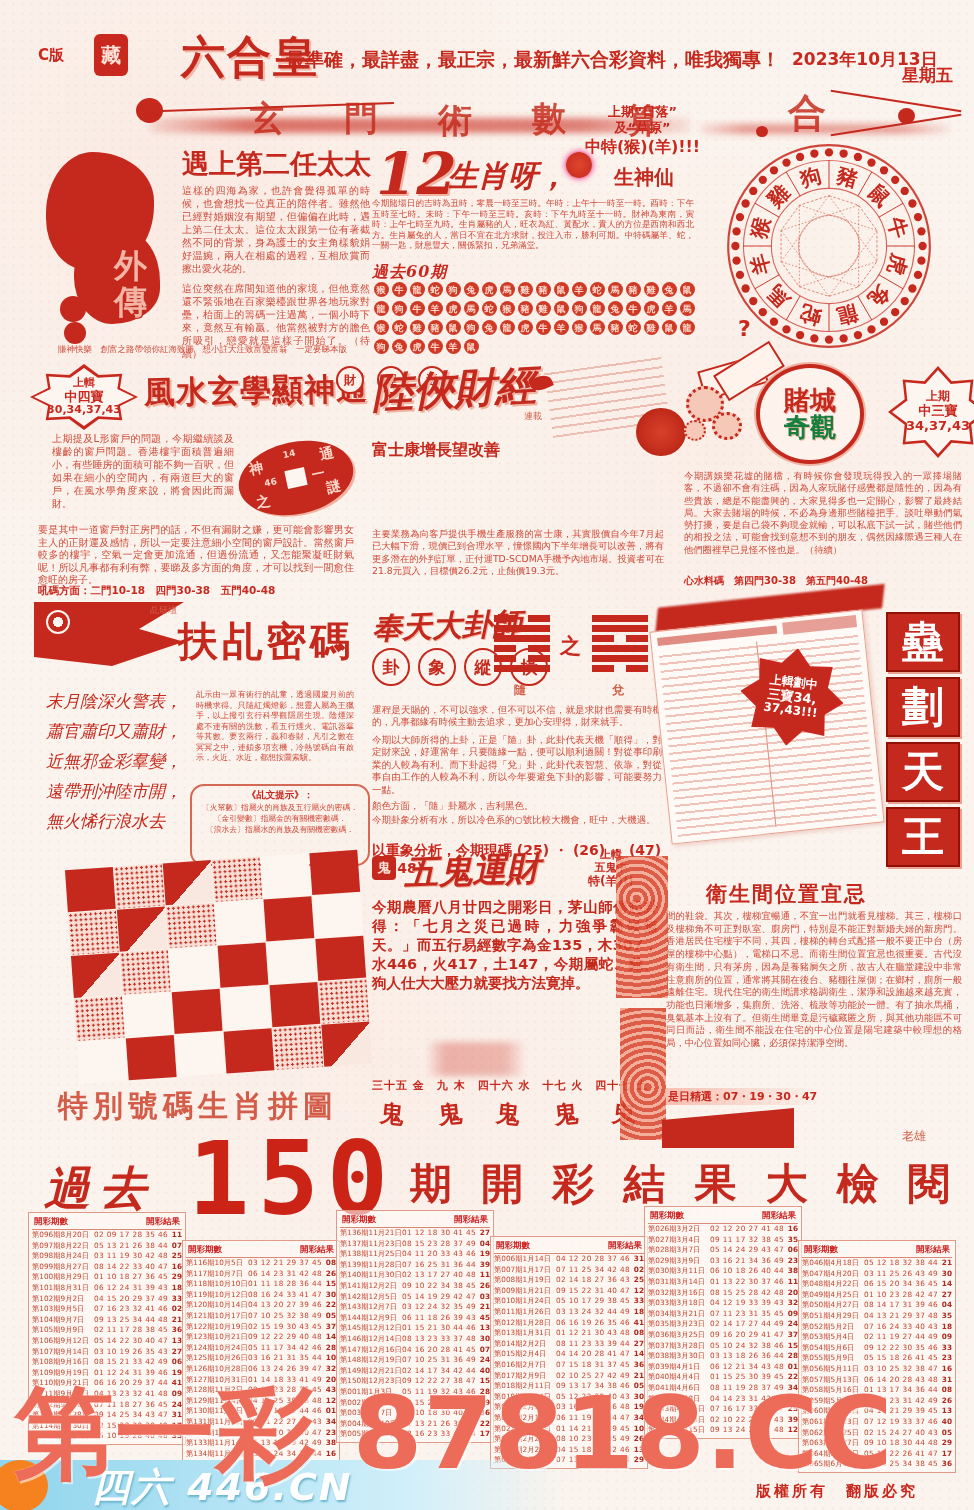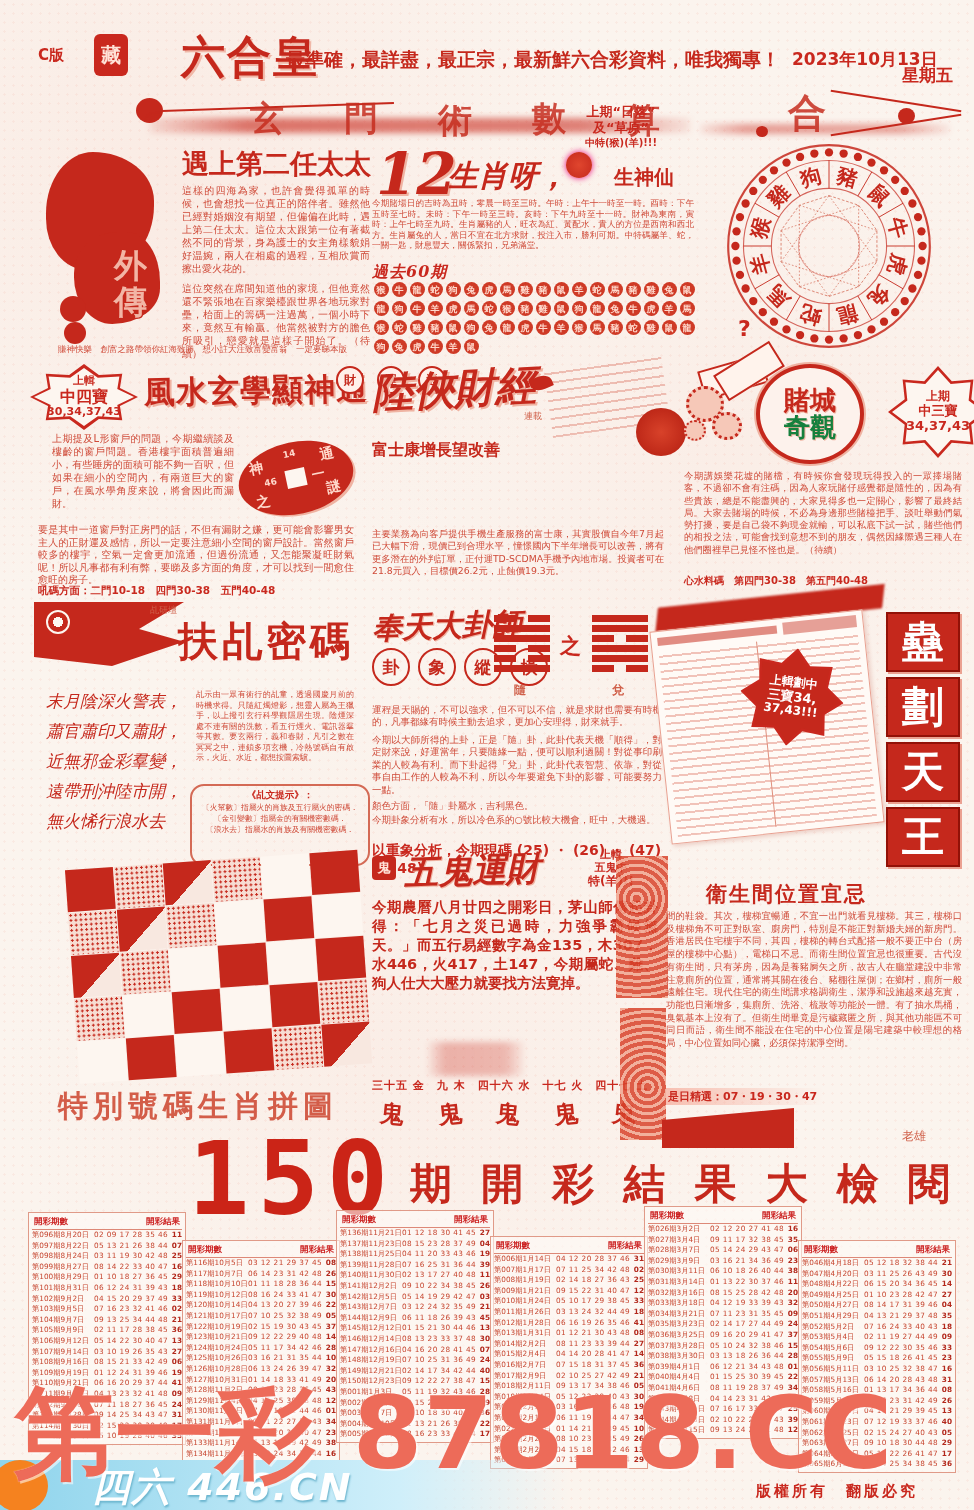--- a/index.html
+++ b/index.html
@@ -77,21 +77,21 @@
         <span style="position: absolute; left: 250px; top: 12px; font-size: 34px; font-family: &quot;DejaVu Serif&quot;, serif; font-weight: bold; color: rgba(198, 45, 30, 0.85);">玄</span>
         <span style="position: absolute; left: 344px; top: 12px; font-size: 34px; font-family: &quot;DejaVu Serif&quot;, serif; font-weight: bold; color: rgba(198, 45, 30, 0.85);">門</span>
         <span style="position: absolute; left: 438px; top: 14px; font-size: 34px; font-family: &quot;DejaVu Serif&quot;, serif; font-weight: bold; color: rgba(198, 45, 30, 0.85);">術</span>
         <span style="position: absolute; left: 532px; top: 12px; font-size: 34px; font-family: &quot;DejaVu Serif&quot;, serif; font-weight: bold; color: rgba(198, 45, 30, 0.85);">數</span>
         <span style="position: absolute; left: 626px; top: 14px; font-size: 34px; font-family: &quot;DejaVu Serif&quot;, serif; font-weight: bold; color: rgba(198, 45, 30, 0.85);">算</span>
         <span style="position: absolute; left: 788px; top: 4px; font-size: 38px; font-family: &quot;DejaVu Serif&quot;, serif; font-weight: bold; color: rgba(198, 45, 30, 0.85);">合</span>
       </div>
     <div class="abs b" style="left:585px;top:20px;text-align:center;line-height:1.25;">
       <div style="font-size:13px;">上期“日落”</div>
       <div style="font-size:13px;">及“草原”</div>
-      <div style="font-size:10px;text-align:right;">中特(猴)(羊)!!!</div>
+      <div style="font-size:16px;text-align:right;">中特(猴)(羊)!!!</div>
     </div>
     <div class="abs" style="left:830px;top:16px;width:132px;height:2px;background:#c5281c;transform:rotate(9deg);"></div>
     <div class="abs" style="left:830px;top:40px;width:132px;height:2px;background:#c5281c;transform:rotate(-9deg);"></div>
     <div class="abs" style="left:898px;top:24px;width:17px;height:16px;border-radius:50%;background:#c5281c;"></div>
     <div class="abs" style="left:756px;top:42px;width:12px;height:11px;border-radius:50%;background:#c5281c;"></div>
   </div>
 
   <div class="abs" style="left:44px;top:146px;width:136px;height:200px;">
     <div class="abs" style="left:2px;top:6px;width:108px;height:118px;background:#c5281c;border-radius:46% 60% 52% 40%/55% 44% 58% 46%;"></div>
     <div class="abs" style="left:30px;top:86px;width:86px;height:92px;background:#c5281c;border-radius:55% 42% 60% 48%/48% 58% 42% 55%;"></div>
@@ -198,21 +198,21 @@
         <line x1="66.7408350874714" y1="102.69504831500295" x2="152.91597412837848" y2="74.69504831500294" stroke="#d0604a" stroke-width="0.7" stroke-dasharray="2 2"></line>
         <line x1="87.08402587162149" y1="74.69504831500295" x2="173.2591649125286" y2="102.69504831500295" stroke="#d0604a" stroke-width="0.7" stroke-dasharray="2 2"></line>
       </g>
   </svg>
 
   <div class="star" style="left:30px;top:364px;width:108px;height:66px;">
     <div class="s-bg"></div>
       <div class="s-fg"></div>
     <div class="s-txt">
         <span style="font-size:11px;">上輯</span>
-        <span style="font-size:16px;">中四寶</span>
+        <span style="font-size:13px;">中四寶</span>
         <span style="font-size:11px;">30,34,37,43</span>
       </div>
   </div>
   <div class="abs serif b" style="left:144px;top:370px;font-size:31px;letter-spacing:1px;transform:rotate(-1deg);color:#c5281c;text-shadow:2px 2px 0 #efb3a2;">風水玄學顯神通</div>
   <div class="abs" style="left:336px;top:364px;">
     <div class="circ4" style="width:24px;height:24px;font-size:12px;background:#fff0ea;">財</div>
     <div class="circ4" style="width:24px;height:24px;font-size:12px;background:#fff0ea;margin-top:2px;">運</div>
     <div class="circ4" style="width:24px;height:24px;font-size:12px;background:#fff0ea;margin-top:2px;">通</div>
   </div>
   <div class="abs jx body-txt" style="left:52px;top:432px;width:182px;font-size:10px;line-height:13px;">上期提及L形窗戶的問題，今期繼續談及樓齡的窗戶問題。香港樓宇面積普遍細小，有些睡房的面積可能不夠一百呎，但如果在細小的空間內，有兩道巨大的窗戶，在風水學角度來說，將會因此而漏財。</div>
@@ -399,20 +399,21 @@
     </div>
 
   <div class="abs" style="left:616px;top:856px;width:52px;height:142px;background:repeating-radial-gradient(circle at 40% 30%,#d8422a 0 4px,#f0a48e 4px 7px);opacity:.85;"></div>
   <div class="abs" style="left:620px;top:1008px;width:46px;height:132px;background:repeating-radial-gradient(circle at 60% 60%,#d8422a 0 4px,#f0a48e 4px 7px);opacity:.85;"></div>
   <div class="abs serif b" style="left:706px;top:880px;font-size:21px;letter-spacing:2px;color:#c5281c;">衛生間位置宜忌</div>
   <div class="abs jx body-txt" style="left:666px;top:910px;width:296px;font-size:9.4px;line-height:12.7px;">間的鞋袋。其次，樓梯宜暢通，不宜一出門就看見樓梯。其三，樓梯口及樓梯角不可正對臥室、廚房門，特別是不能正對新婚夫婦的新房門。香港居民住宅樓宇不同，其四，樓梯的轉台式配搭一般不要正中台（房屋的樓梯中心點），電梯口不忌。而衛生間位置宜忌也很重要。古代沒有衛生間，只有茅房，因為是養豬屙矢之所，故古人在廳堂建設中非常注意廁所的位置，通常將其關在後台、豬棚往屋側；在鄉村，廁所一般遠離住宅。現代住宅的衛生間講求格調衛生，潔淨和設施越來越充實，功能也日漸增多，集廁所、洗浴、梳妝等功能於一體。有了抽水馬桶，臭氣基本上沒有了。但衛生間畢竟是污穢藏匿之所，與其他功能區不可同日而語，衛生間不能設在住宅的中心位置是陽宅建築中較理想的格局，中心位置如同心臟，必須保持潔淨空間。</div>
   <div class="abs b" style="left:666px;top:1088px;font-size:11px;background:linear-gradient(90deg,rgba(244,150,130,.55),rgba(244,150,130,0));padding:1px 6px 1px 2px;">是日精選：07・19・30・47</div>
   <div class="abs" style="left:662px;top:1108px;width:132px;height:40px;background:#c5281c;clip-path:polygon(0 30%,100% 0,100% 100%,0 100%);"></div>
   <div class="abs" style="left:902px;top:1128px;font-size:12px;color:#d0604a;">老雄</div>
 
+  <div class="abs serif b" style="left:44px;top:1158px;font-size:46px;font-style:italic;letter-spacing:10px;color:#c5281c;">過去</div>
   <div class="abs b" style="left:188px;top:1128px;font-size:102px;line-height:1;font-family:'DejaVu Sans Mono','Liberation Mono',monospace;letter-spacing:8px;color:#cb2417;">150</div>
   <div class="abs" id="bchars" style="left:410px;top:1156px;width:540px;display:flex;justify-content:space-between;font-size:42px;font-weight:bold;font-family:'DejaVu Serif',serif;color:#c5281c;">
       <span>期</span>
       <span>開</span>
       <span>彩</span>
       <span>結</span>
       <span>果</span>
       <span>大</span>
       <span>檢</span>
       <span>閱</span>

